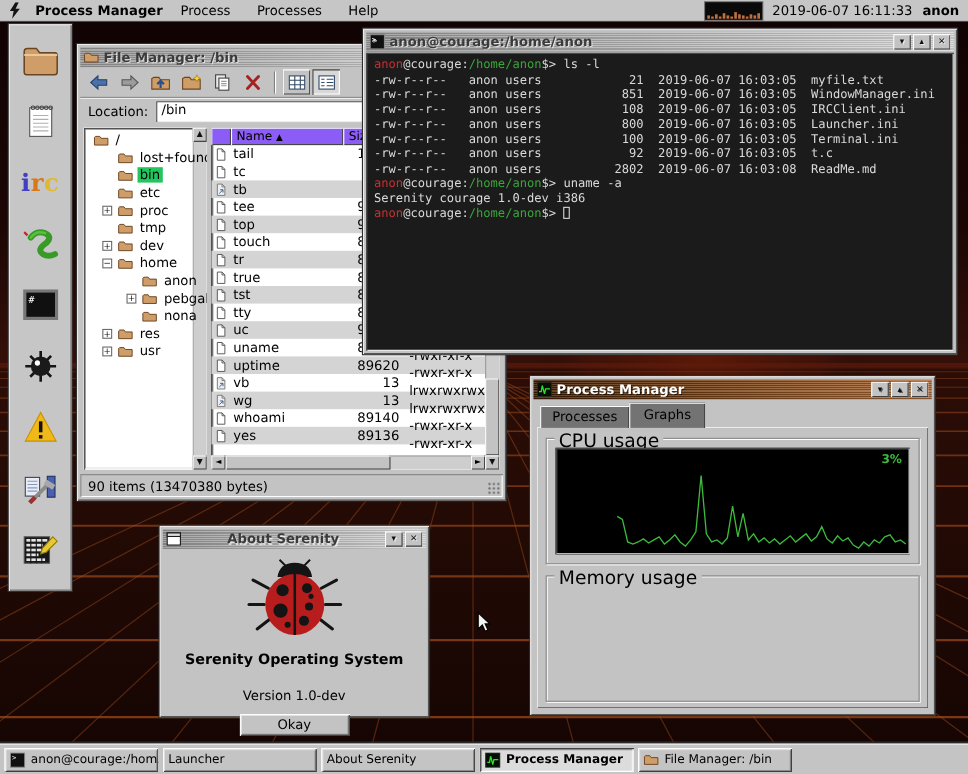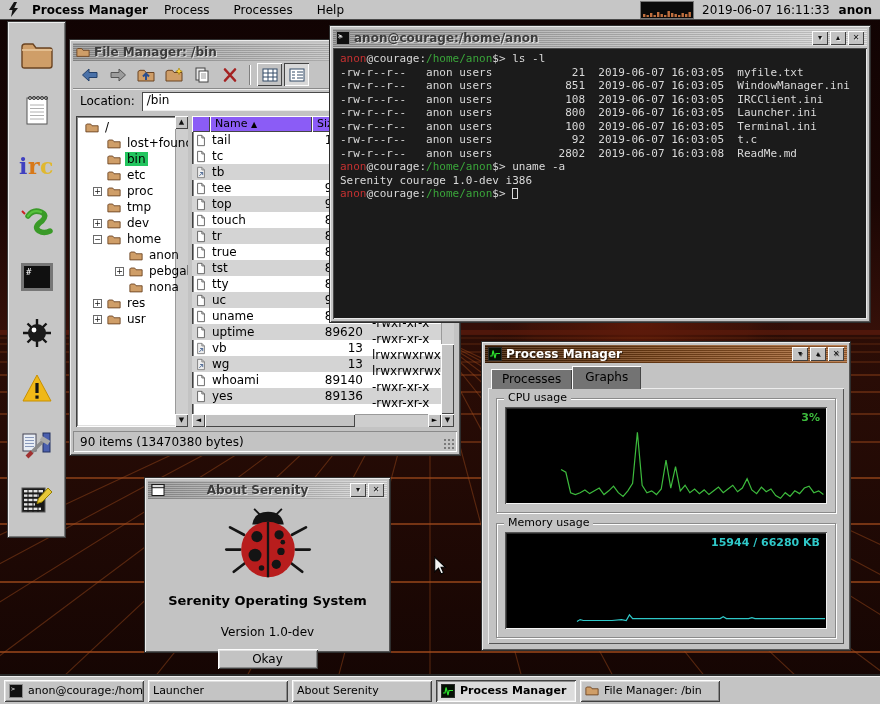--- a/index.html
+++ b/index.html
@@ -112,21 +112,21 @@
   .pm-win { left:482px; top:342px; width:368px; height:308px; z-index:40; }
   .pm-tabs { position:absolute; left:9px; top:25px; height:22px; display:flex; align-items:flex-end; z-index:3; }
   .tab { background:#737373; padding:3px 11px 3px; font-size:12px; position:relative;
          box-shadow: inset 1px 1px 0 #fdfdfd, inset -1px 0 0 #454545; }
   .tab.active { padding:4px 13px 5px; z-index:4;
          box-shadow: inset 1px 1px 0 #fdfdfd, inset -1px 0 0 #454545; }
   .pm-panel { position:absolute; left:6px; right:6px; top:46px; bottom:6px; padding:10px 8px 6px;
               box-shadow: inset 1px 1px 0 #ececec, inset -1px -1px 0 #565656; }
   .groupbox { position:relative; height:115px; margin-bottom:10px; padding:8px;
               border:1px solid #8a8a8a; box-shadow: inset 1px 1px 0 #fdfdfd, 1px 1px 0 #fdfdfd; }
-  .gb-label { position:absolute; top:-8px; left:7px; background:#c3c3c3; padding:0 4px; font-size:11px; }
+  .gb-label { position:absolute; top:-8px; left:7px; background:#c3c3c3; padding:0 4px; font-size:17px; }
   .graph { position:relative; width:100%; height:100%; background:#000;
            box-shadow: inset 1px 1px 0 #565656, inset -1px -1px 0 #f2f2f2, inset 2px 2px 0 #2a2a2a; }
   .graph svg { position:absolute; left:2px; top:2px; width:calc(100% - 4px); height:calc(100% - 4px); }
   .graph-value { position:absolute; top:4px; right:7px; font-size:11px; font-weight:bold; z-index:2;
                  font-family:"DejaVu Sans","Liberation Sans",sans-serif; }
   .cpu-val { color:#3dbb3d; } .mem-val { color:#2fc8c8; }
 
   
   .about-win { left:145px; top:478px; width:245px; height:174px; z-index:30; text-align:center; }
   .about-heading { font-weight:bold; font-size:13px; margin-top:9px; }
@@ -767,26 +767,20 @@
       <span class="gb-label">CPU usage</span>
       <div class="graph">
         <span class="graph-value cpu-val">3%</span>
         <svg id="cpu-svg" viewBox="0 0 100 100" preserveAspectRatio="none">
             <polyline points="17.0,65.0 18.5,68.0 20.0,90.0 21.5,92.0 23.0,90.0 24.5,87.0 26.0,91.0 27.5,88.0 29.0,85.0 30.5,92.0 32.0,88.0 33.5,83.0 35.0,90.0 36.5,94.0 38.0,88.0 39.5,80.0 41.0,25.0 42.5,82.0 44.0,90.0 45.5,88.0 47.0,92.0 48.5,86.0 50.0,55.0 51.5,85.0 53.0,62.0 54.5,88.0 56.0,82.0 57.5,90.0 59.0,86.0 60.5,91.0 62.0,87.0 63.5,92.0 65.0,88.0 66.5,84.0 68.0,90.0 69.5,86.0 71.0,82.0 72.5,89.0 74.0,85.0 75.5,75.0 77.0,87.0 78.5,91.0 80.0,84.0 81.5,89.0 83.0,86.0 84.5,93.0 86.0,96.0 87.5,90.0 89.0,94.0 90.5,88.0 92.0,91.0 93.5,85.0 95.0,83.0 96.5,90.0 98.0,88.0 99.5,92.0" fill="none" stroke="#3dbb3d" stroke-width="1.2" vector-effect="non-scaling-stroke"></polyline>
           </svg>
       </div>
     </div>
     <div class="groupbox">
       <span class="gb-label">Memory usage</span>
-      <div class="graph">
-        <span class="graph-value mem-val">15944 / 66280 KB</span>
-        <svg id="mem-svg" viewBox="0 0 100 100" preserveAspectRatio="none">
-            <polyline points="22.0,94.0 23.0,92.0 24.0,93.0 28.0,93.0 33.0,93.0 36.0,92.0 37.5,93.0 38.5,87.0 39.5,91.0 45.0,91.0 52.0,91.0 60.0,91.0 67.0,91.0 68.0,89.0 69.0,91.0 76.0,91.0 77.0,90.0 78.0,91.0 85.0,91.0 92.0,91.0 100.0,91.0" fill="none" stroke="#2fc8c8" stroke-width="1.2" vector-effect="non-scaling-stroke"></polyline>
-          </svg>
-      </div>
     </div>
   </div>
 </div>
 
 <div class="window about-win">
   <div class="titlebar inactive">
     <span class="ticon">
         <svg viewBox="0 0 14 14" width="14" height="14">
           <rect x="1" y="1.5" width="12" height="11" fill="#fff" stroke="#1a1a1a"></rect>
           <rect x="1" y="1.5" width="12" height="3.2" fill="#dcdcdc" stroke="#1a1a1a"></rect>

